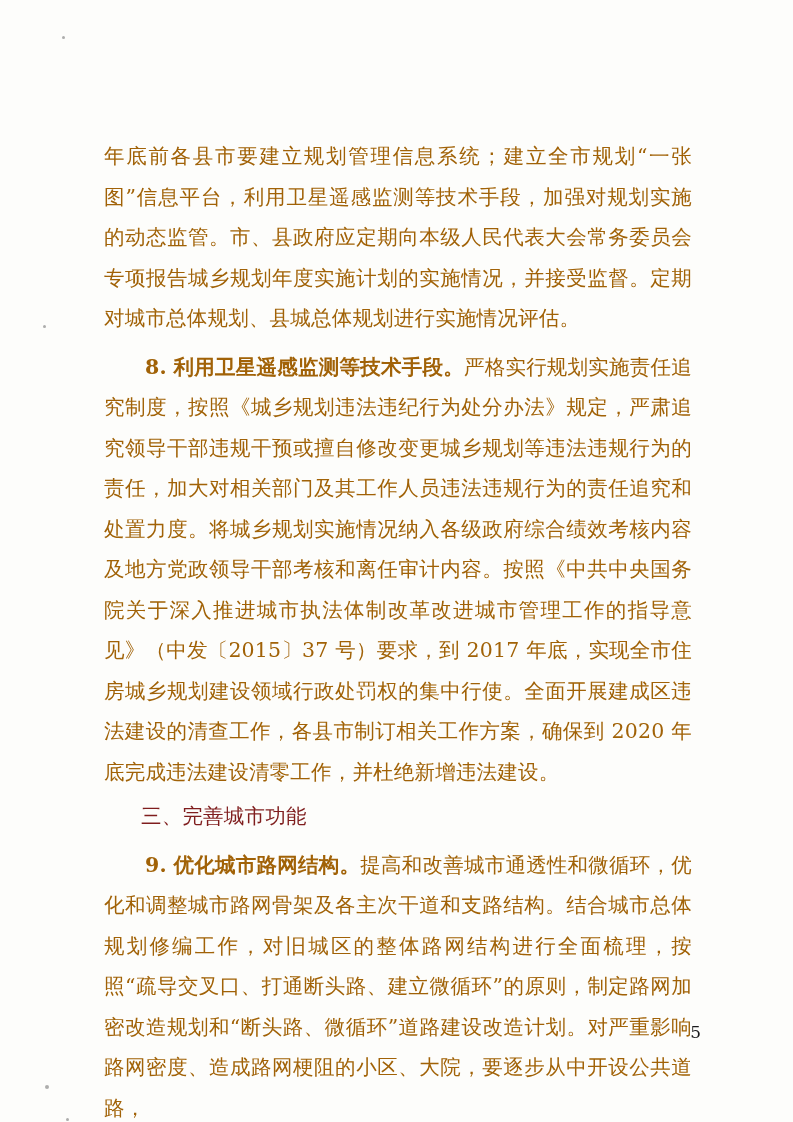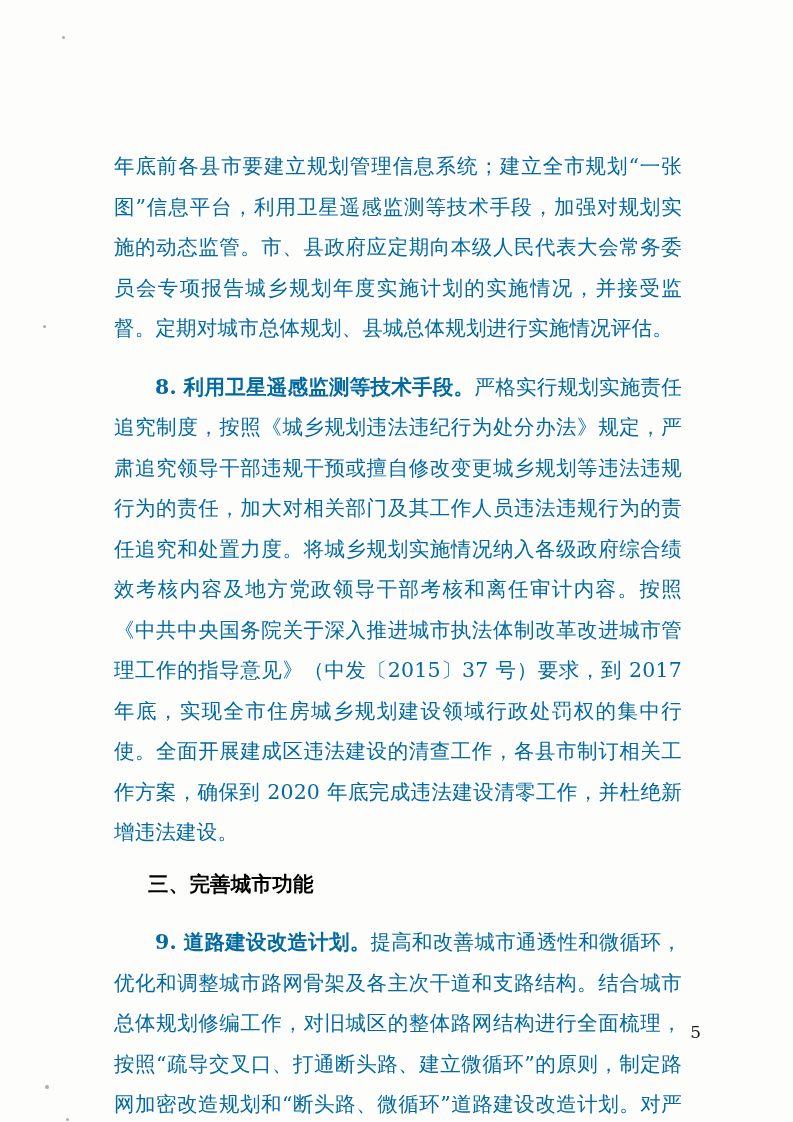--- a/index.html
+++ b/index.html
@@ -27,43 +27,43 @@
     border-radius: 50%;
     opacity: 0.55;
   }
   .content {
     position: absolute;
     left: 96px;
     top: 128px;
     width: 604px;
   }
   p {
-    margin: 18px;
+    margin: 8px;
     font-size: 20.5px;
     line-height: 40.5px;
-    color: #0369a1;
+    color: #a16207;
     text-align: justify;
     text-justify: inter-ideograph;
     letter-spacing: 0.2px;
     text-indent: 0;
     font-family: "DejaVu Serif", "Liberation Serif", serif;
   }
   p.indent {
     text-indent: 41px;
   }
   .bold {
     font-weight: bold;
   }
   .heading {
-    font-weight: bold;
+    font-weight: normal;
     font-size: 20.5px;
     line-height: 40.5px;
-    margin: 11px;
+    margin: 4px;
     text-indent: 41px;
-    color: #000000;
+    color: #7f1d1d;
   }
   .num {
     font-weight: bold;
   }
   .pagenum {
     position: absolute;
     right: 92px;
     top: 1022px;
     font-size: 17px;
     color: #1a1a1c;
@@ -89,20 +89,20 @@
       <span>年底前各县市要建立规划管理信息系统；建立全市规划“一张图”信息平台，利用卫星遥感监测等技术手段，加强对规划实施的动态监管。市、县政府应定期向本级人民代表大会常务委员会专项报告城乡规划年度实施计划的实施情况，并接受监督。定期对城市总体规划、县城总体规划进行实施情况评估。</span>
     </p>
 
     <p class="para-block indent">
       <span class="num">8.</span><span>&nbsp;</span><span class="bold">利用卫星遥感监测等技术手段。</span><span>严格实行规划实施责任追究制度，按照《城乡规划违法违纪行为处分办法》规定，严肃追究领导干部违规干预或擅自修改变更城乡规划等违法违规行为的责任，加大对相关部门及其工作人员违法违规行为的责任追究和处置力度。将城乡规划实施情况纳入各级政府综合绩效考核内容及地方党政领导干部考核和离任审计内容。按照《中共中央国务院关于深入推进城市执法体制改革改进城市管理工作的指导意见》（中发〔2015〕37 号）要求，到 2017 年底，实现全市住房城乡规划建设领域行政处罚权的集中行使。全面开展建成区违法建设的清查工作，各县市制订相关工作方案，确保到 2020 年底完成违法建设清零工作，并杜绝新增违法建设。</span>
     </p>
 
     <p class="heading">三、完善城市功能</p>
 
     <p class="para-block indent">
-      <span class="num">9.</span><span>&nbsp;</span><span class="bold">道路建设改造计划。</span><span>提高和改善城市通透性和微循环，优化和调整城市路网骨架及各主次干道和支路结构。结合城市总体规划修编工作，对旧城区的整体路网结构进行全面梳理，按照“疏导交叉口、打通断头路、建立微循环”的原则，制定路网加密改造规划和“断头路、微循环”道路建设改造计划。对严重影响路网密度、造成路网梗阻的小区、大院，要逐步从中开设公共道路，</span>
+      <span class="num">9.</span><span>&nbsp;</span><span class="bold">优化城市路网结构。</span><span>提高和改善城市通透性和微循环，优化和调整城市路网骨架及各主次干道和支路结构。结合城市总体规划修编工作，对旧城区的整体路网结构进行全面梳理，按照“疏导交叉口、打通断头路、建立微循环”的原则，制定路网加密改造规划和“断头路、微循环”道路建设改造计划。对严重影响路网密度、造成路网梗阻的小区、大院，要逐步从中开设公共道路，</span>
     </p>
 
   </div>
 
   <div class="pagenum">5</div>
 
 </div>
 
 </body></html>

